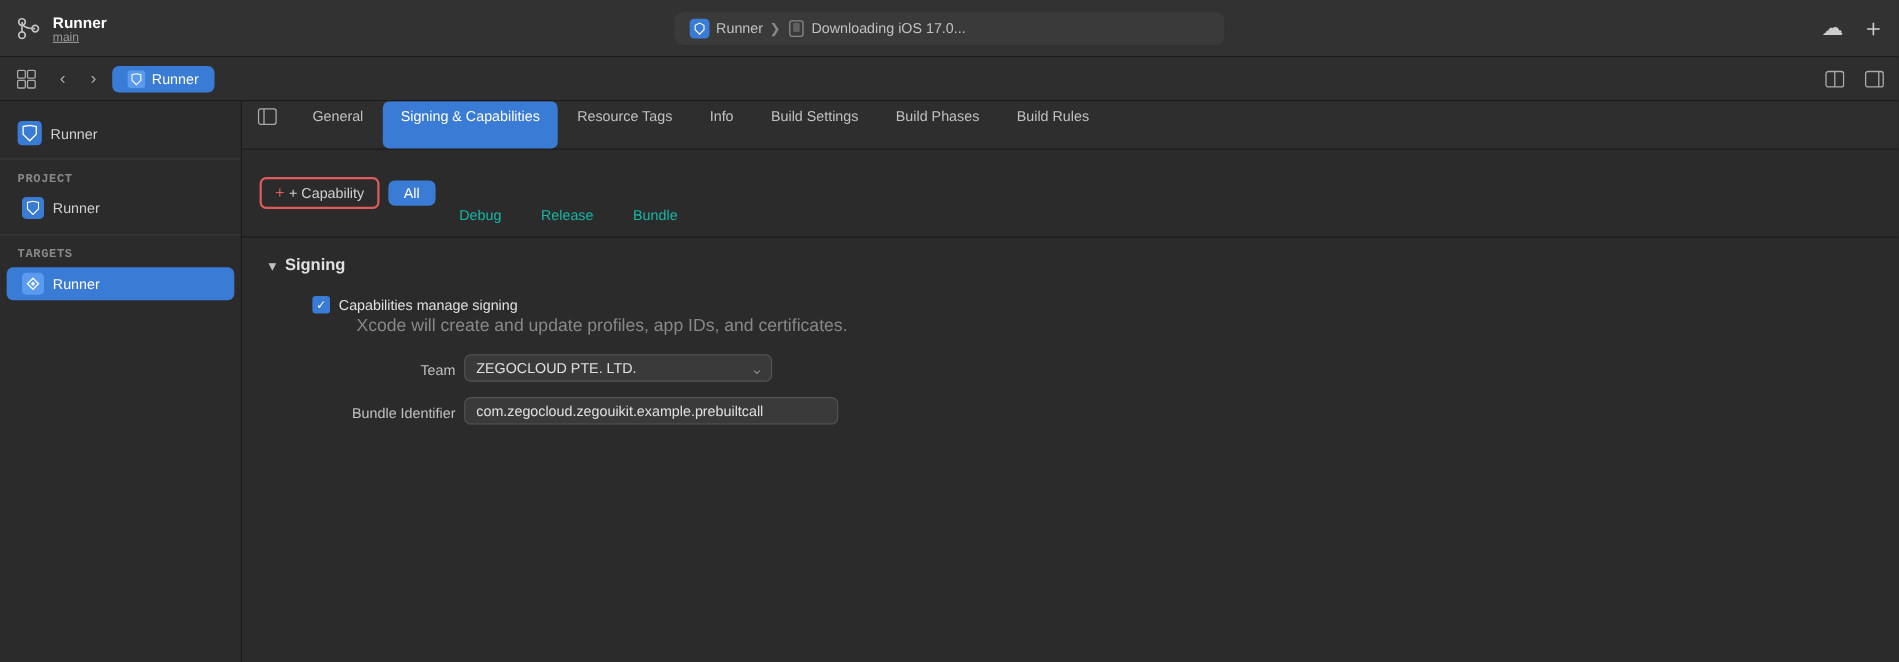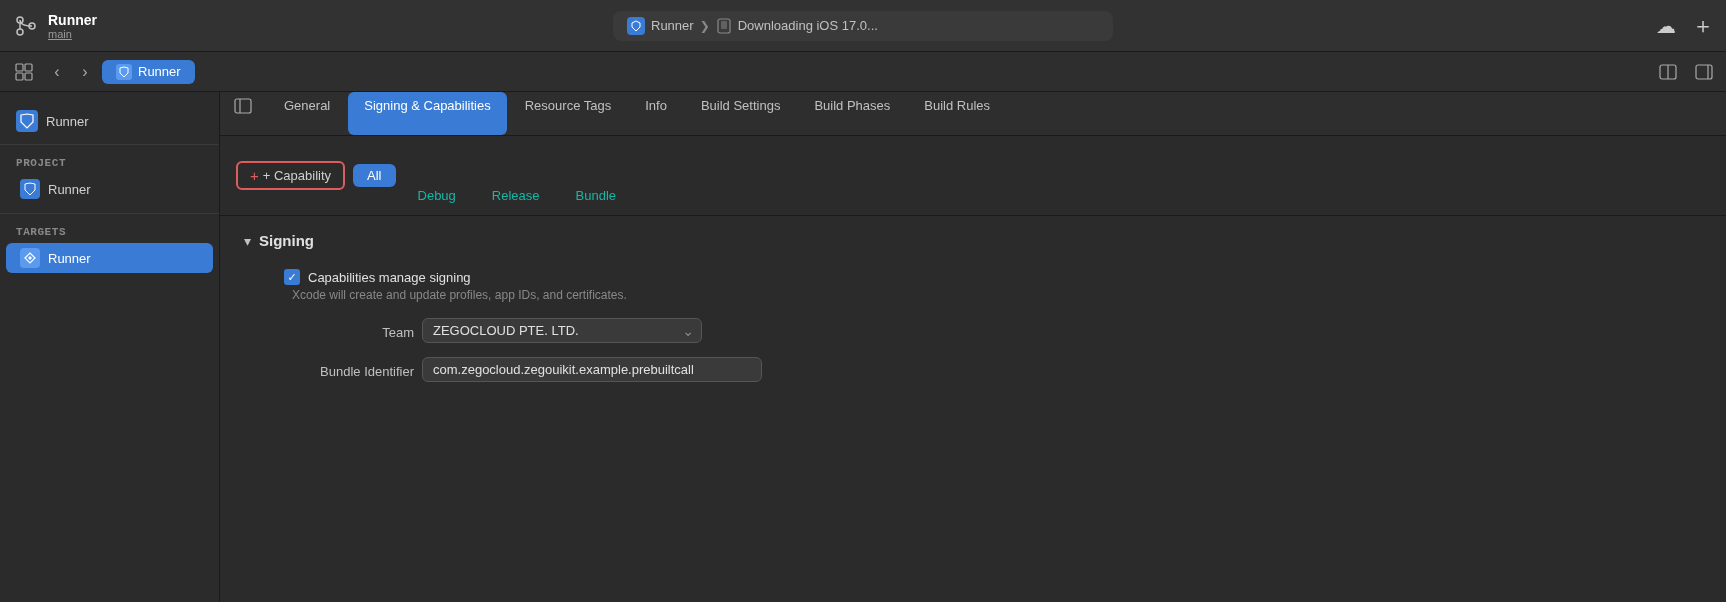--- a/index.html
+++ b/index.html
@@ -369,23 +369,23 @@
       color: white;
       font-size: 11px;
       flex-shrink: 0;
     }
     .checkbox-label {
       font-size: 13px;
       color: #e0e0e0;
       font-weight: 500;
     }
     .checkbox-description {
-      font-size: 12px;
+      font-size: 16px;
       color: #888;
-      margin-left: 8px;
+      margin-left: 40px;
     }
     .form-label {
       font-size: 13px;
       color: #c0c0c0;
       min-width: 130px;
       text-align: right;
       flex-shrink: 0;
       padding-top: 4px;
     }
     .form-select {

